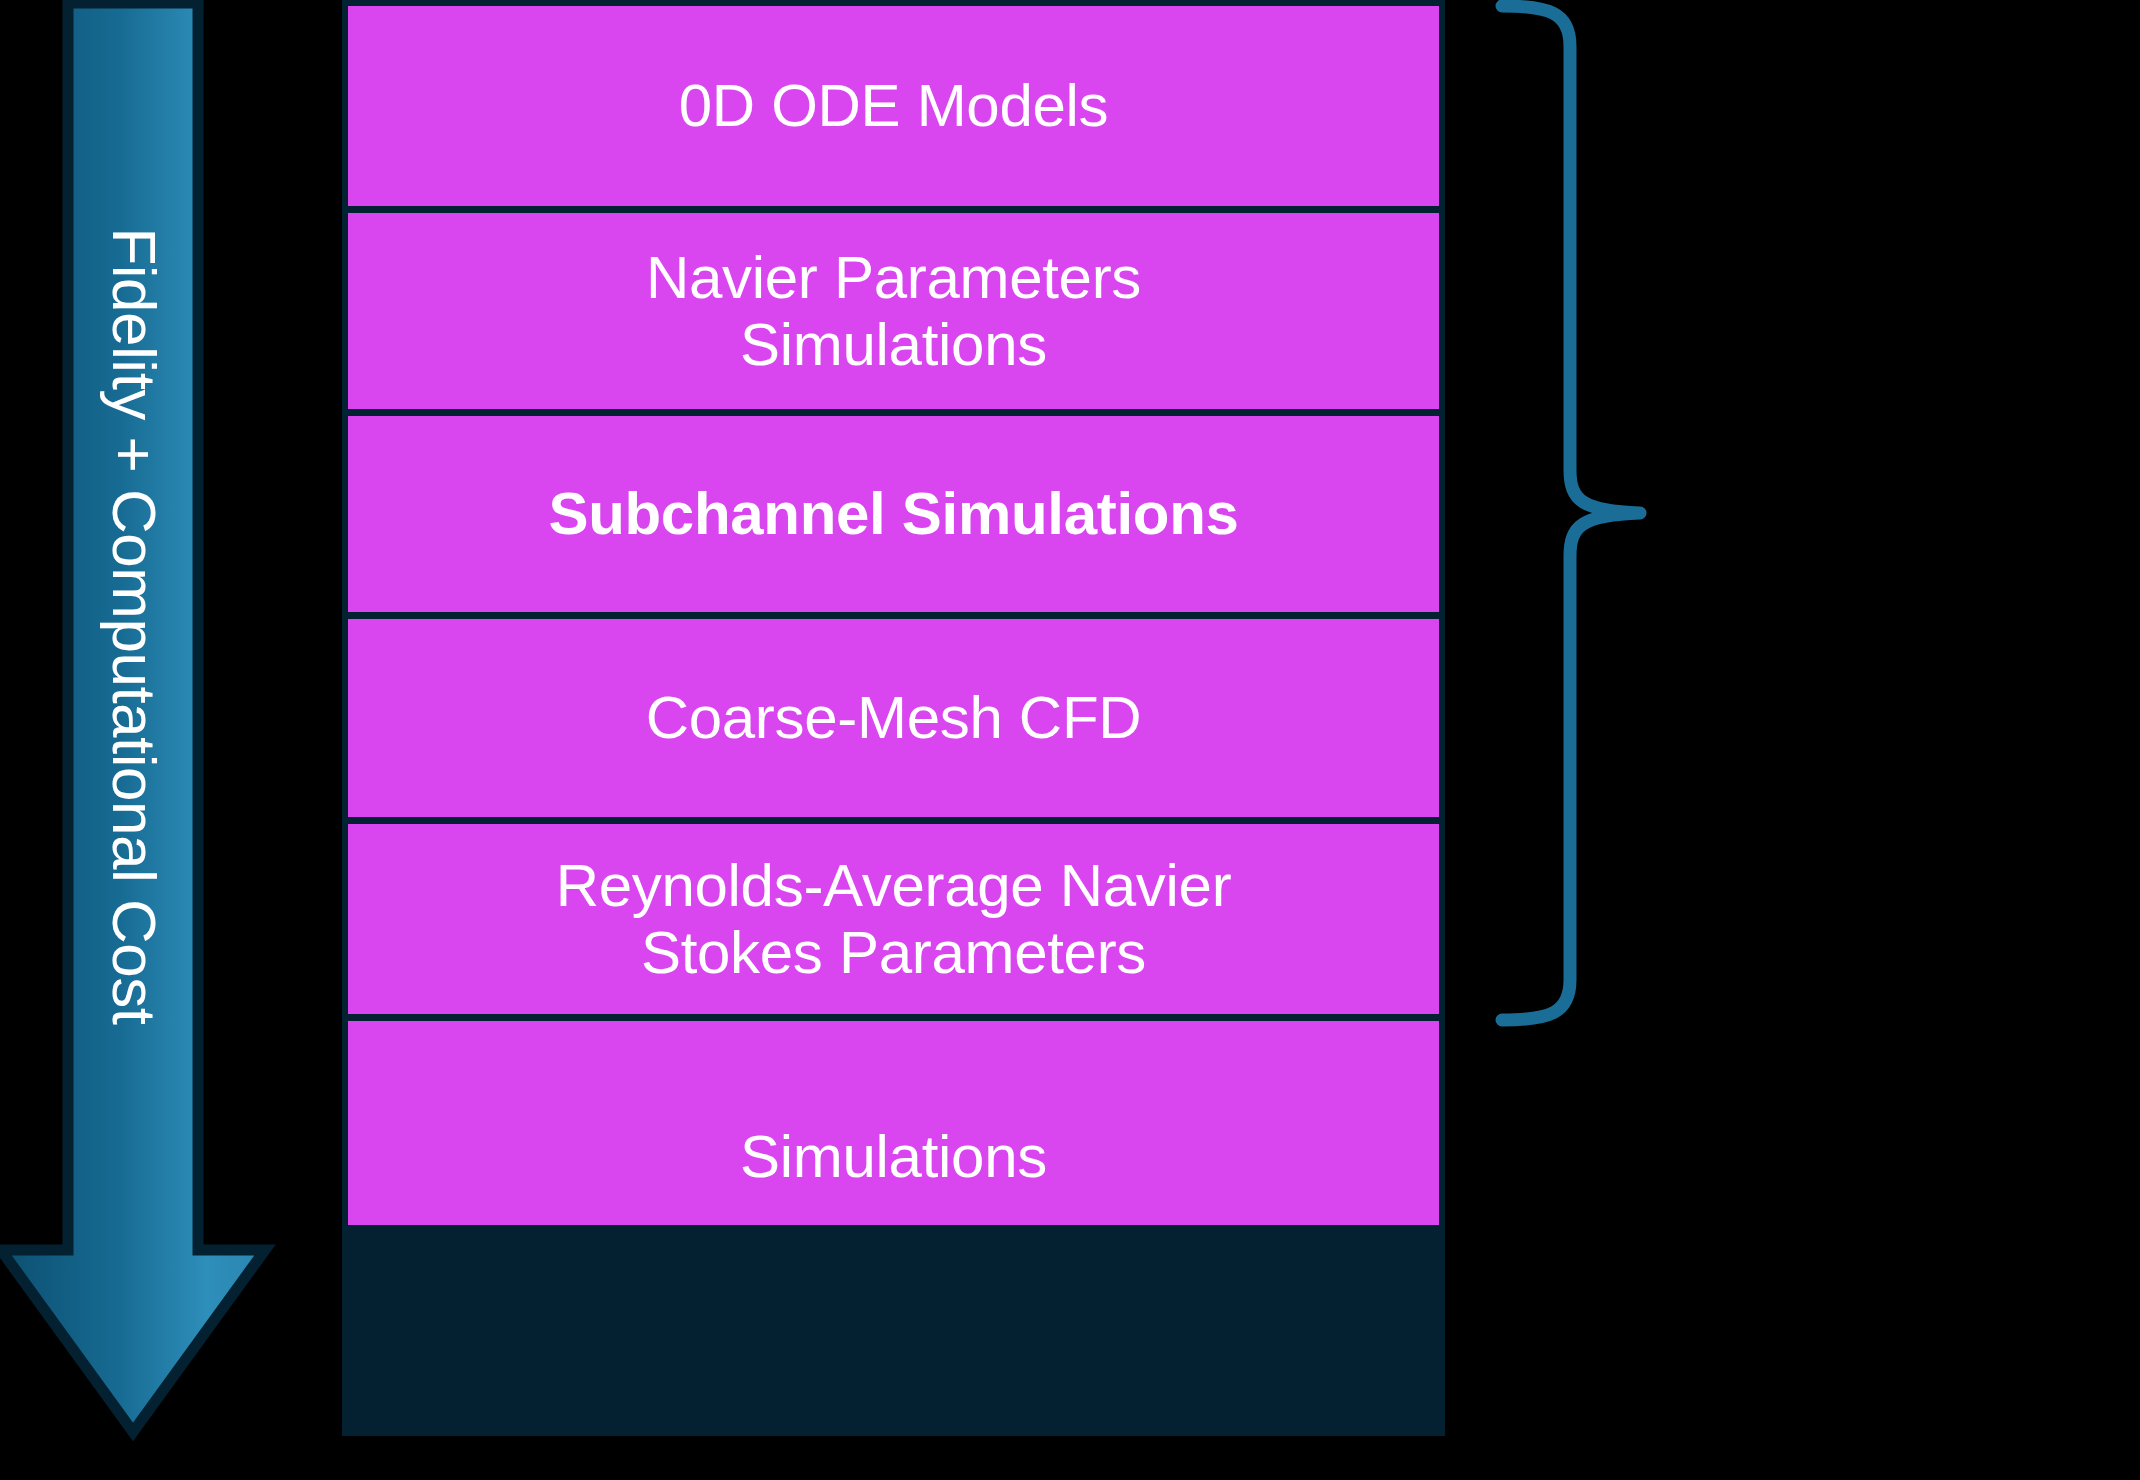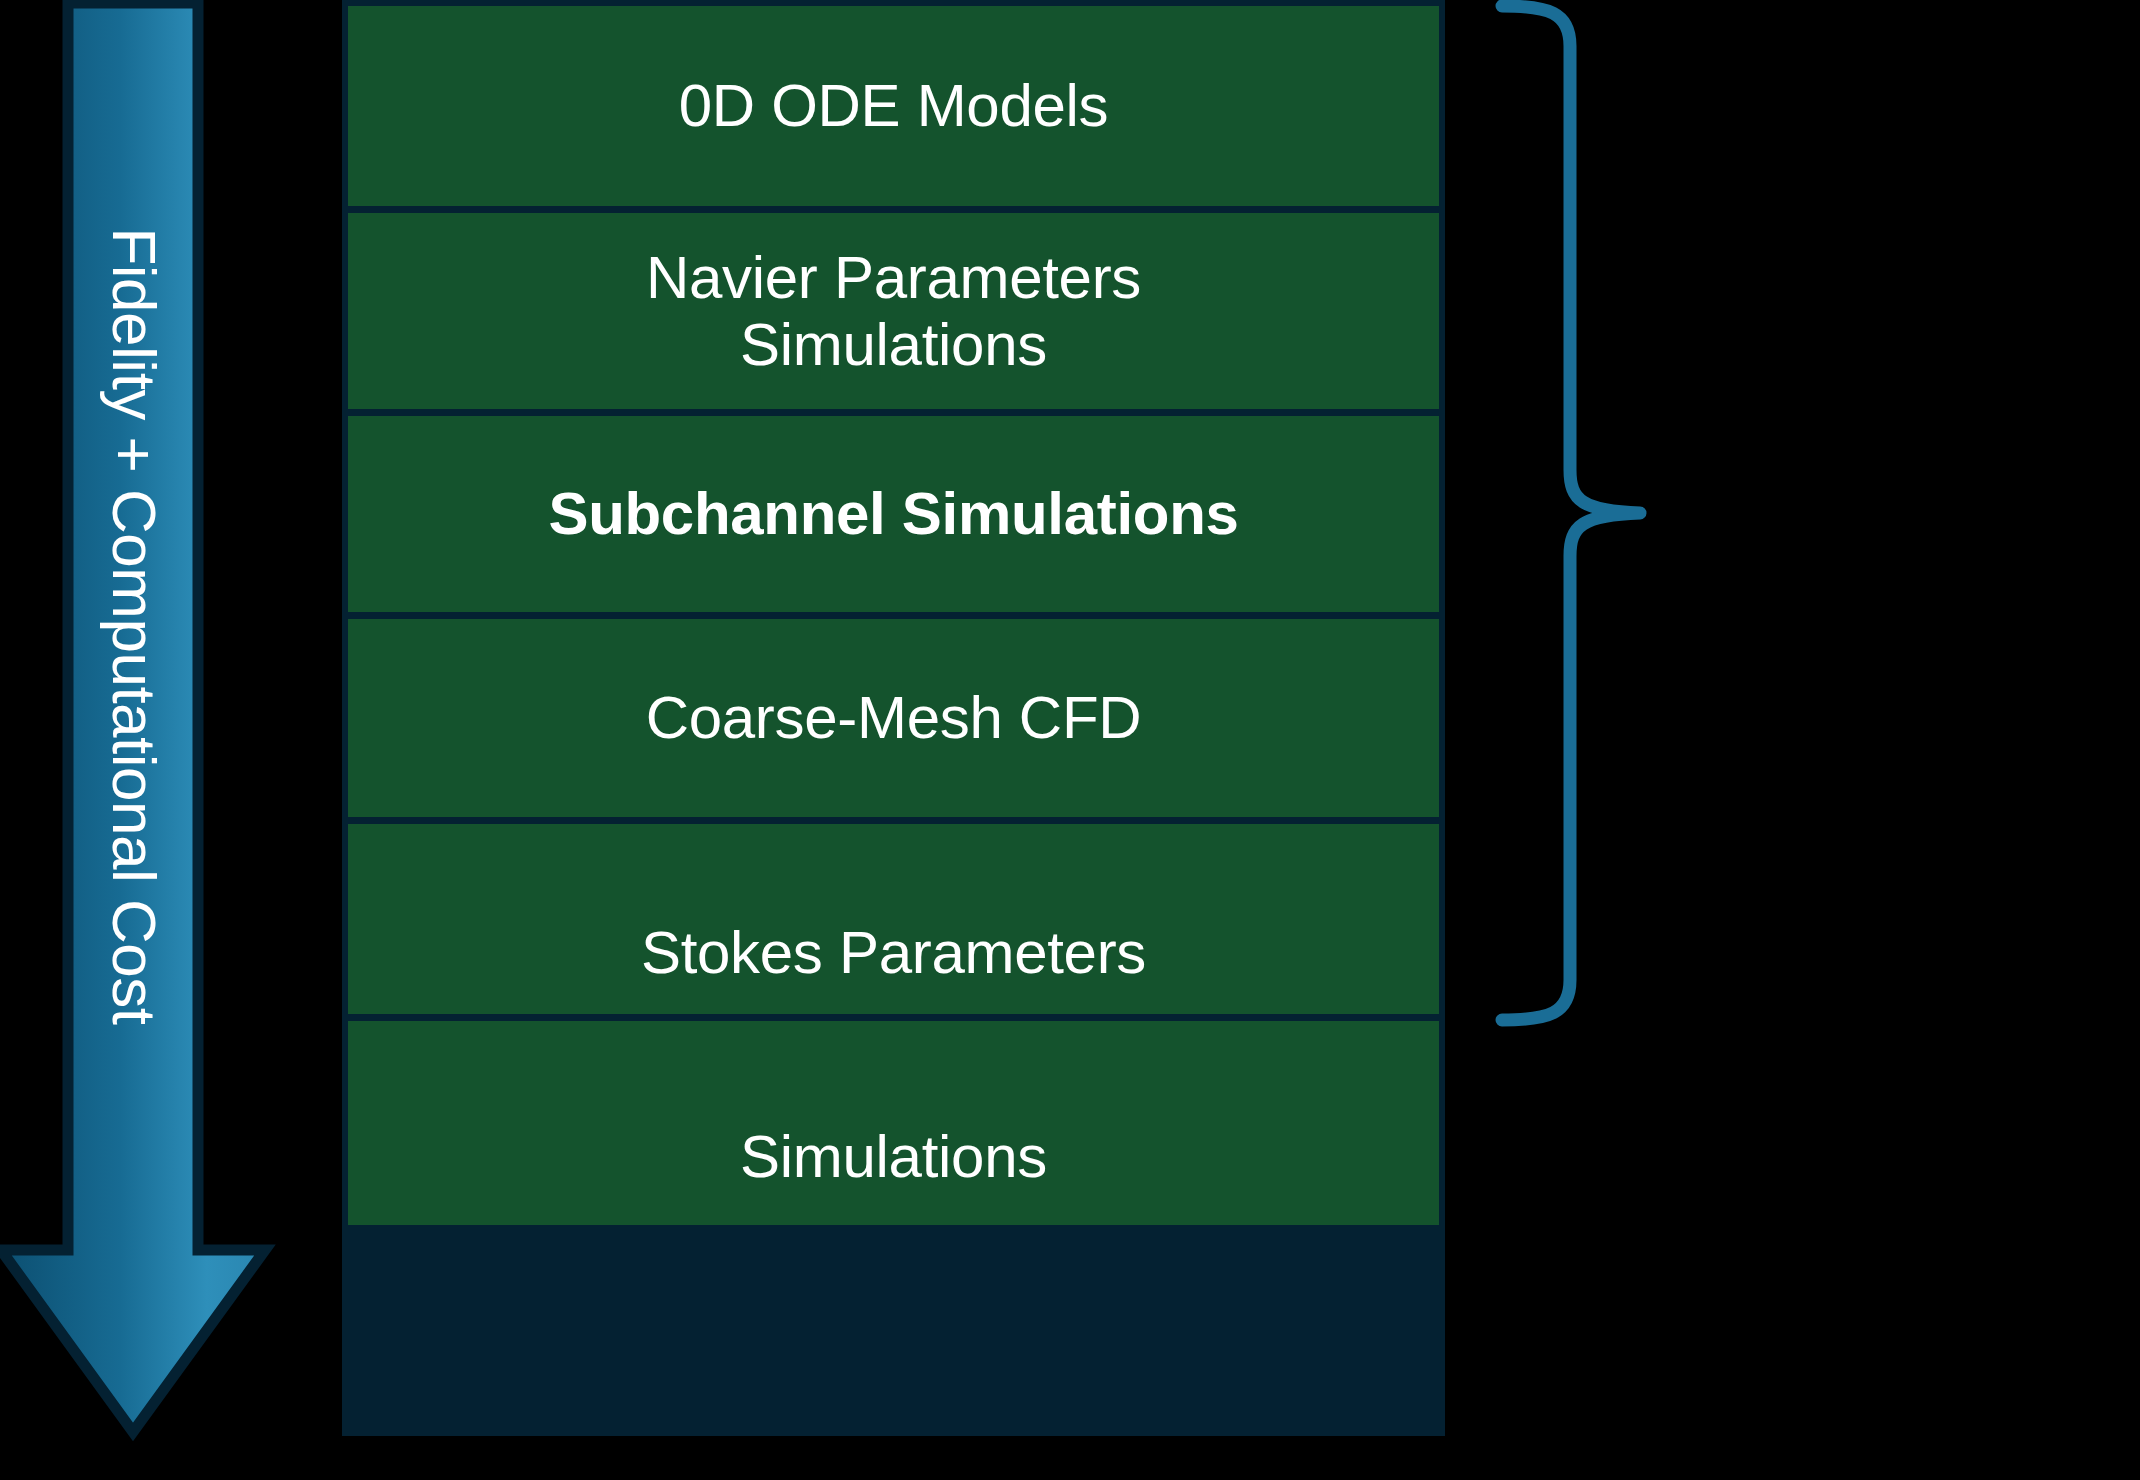--- a/index.html
+++ b/index.html
@@ -60,21 +60,21 @@
     top: 0px;
     width: 1103px;
     height: 1436px;
     background: #042132;
     border: 6px solid #042132;
     box-sizing: border-box;
     display: flex;
     flex-direction: column;
   }
   .method-box {
-    background: #14532d;
+    background: #d946ef;
     color: #FFFFFF;
     display: flex;
     align-items: center;
     justify-content: center;
     text-align: center;
     font-size: 60px;
     font-weight: 400;
     line-height: 1.12;
     letter-spacing: -0.3px;
     padding: 0 18px;
@@ -141,21 +141,21 @@
     <div class="method-box mb-h3">
       <span>Subchannel Simulations</span>
     </div>
 
     <div class="method-box mb-h4">
       <span>Coarse-Mesh CFD</span>
     </div>
 
     <div class="method-box mb-h5">
       <span>
-        <br>
+        <span>Reynolds-Average Navier</span><br>
         <span>Stokes Parameters</span>
       </span>
     </div>
 
 
     <div class="method-box mb-h7">
       <span>
         <br>
         <span>Simulations</span>
       </span>

